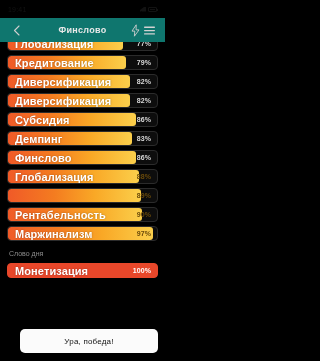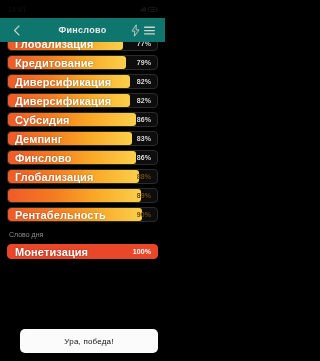--- a/index.html
+++ b/index.html
@@ -187,20 +187,25 @@
         </div>
         <div class="row full">
           <div class="fill" style="width: 89%;"></div>
           <span class="row-pct">89%</span>
         </div>
         <div class="row full">
           <div class="fill" style="width: 90%;"></div>
           <span class="row-label">Рентабельность</span>
           <span class="row-pct">90%</span>
         </div>
+        <div class="row full">
+          <div class="fill" style="width: 97%;"></div>
+          <span class="row-label">Маржинализм</span>
+          <span class="row-pct">97%</span>
+        </div>
       </div>
 
     <div class="section-label">Слово дня</div>
     <div id="featured-rows" style="display:flex;flex-direction:column;gap:4px;text-align:center;">
         <div class="row featured">
           <div class="fill" style="width: 100%;"></div>
           <span class="row-label">Монетизация</span>
           <span class="row-pct">100%</span>
         </div>
       </div>

